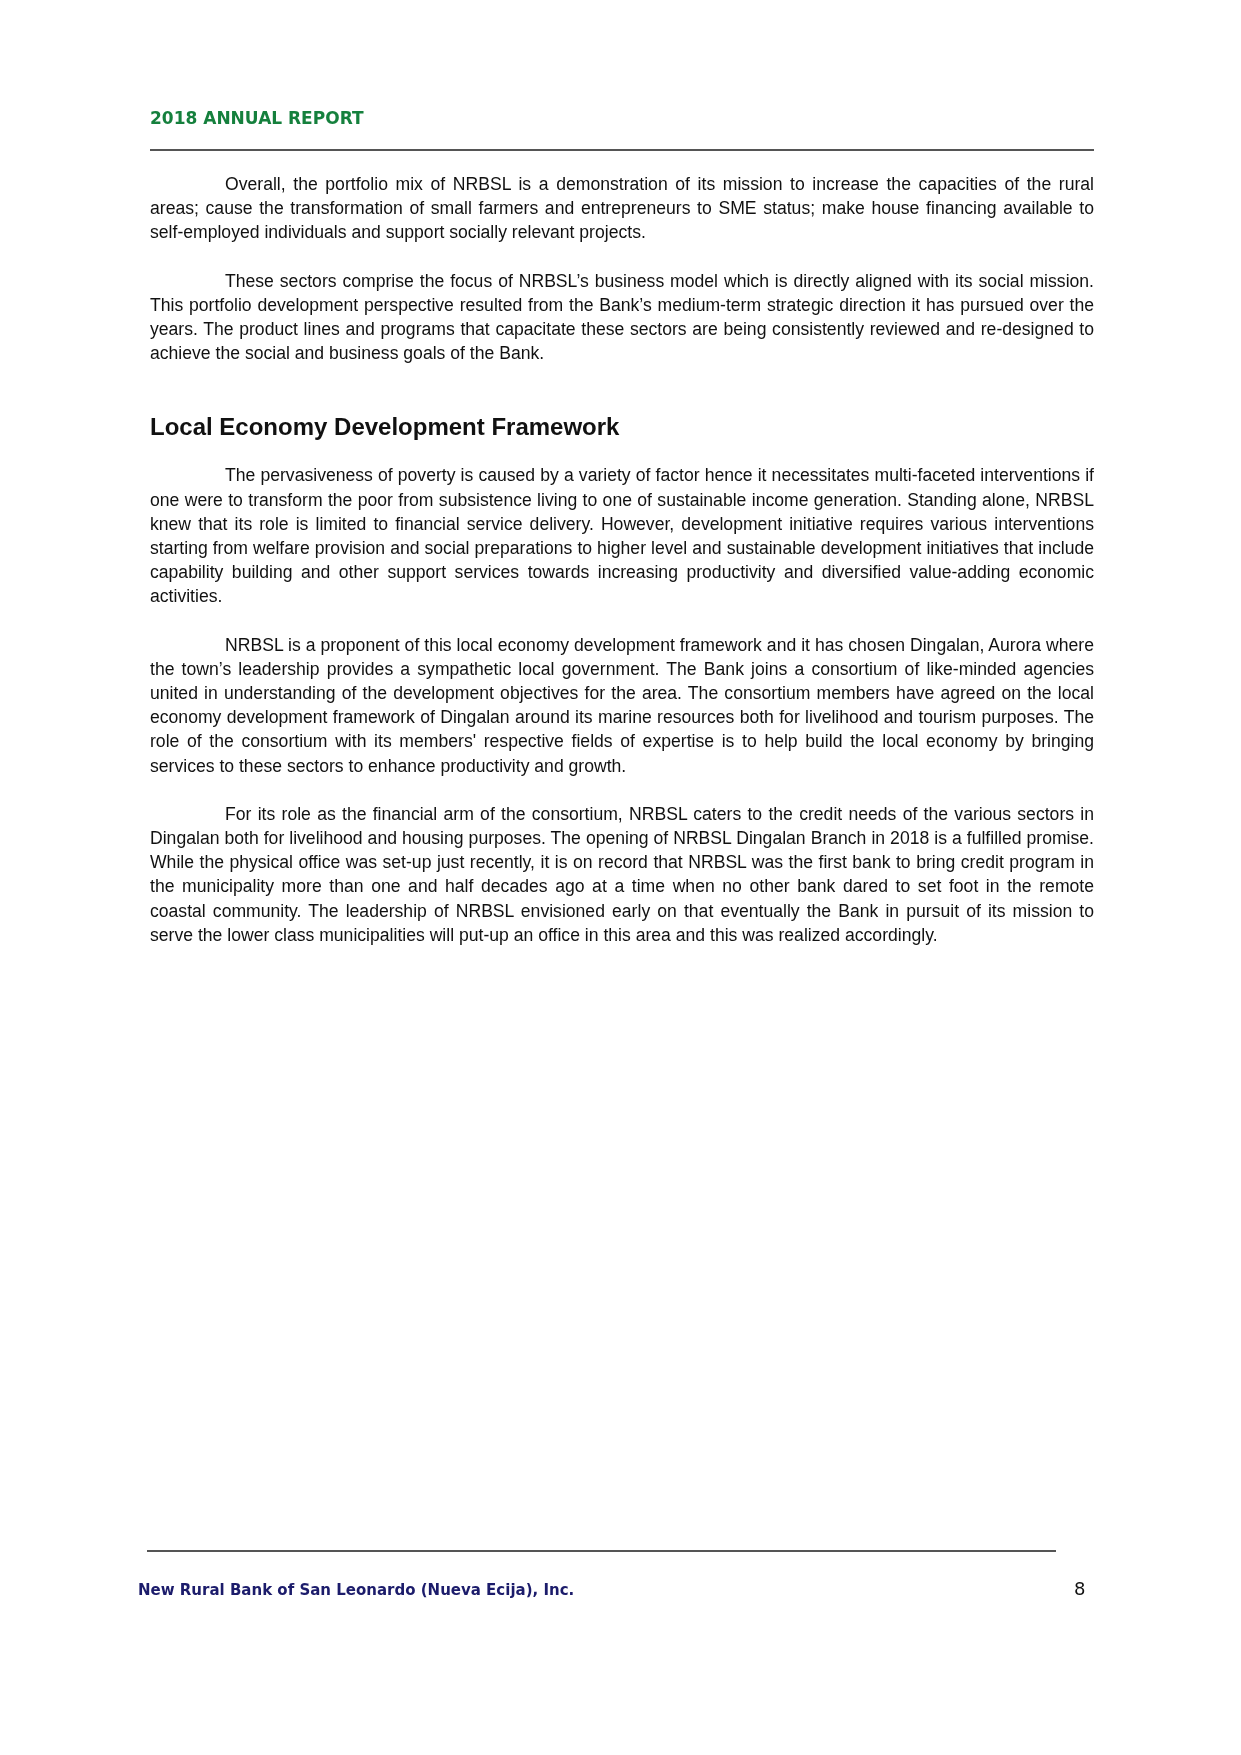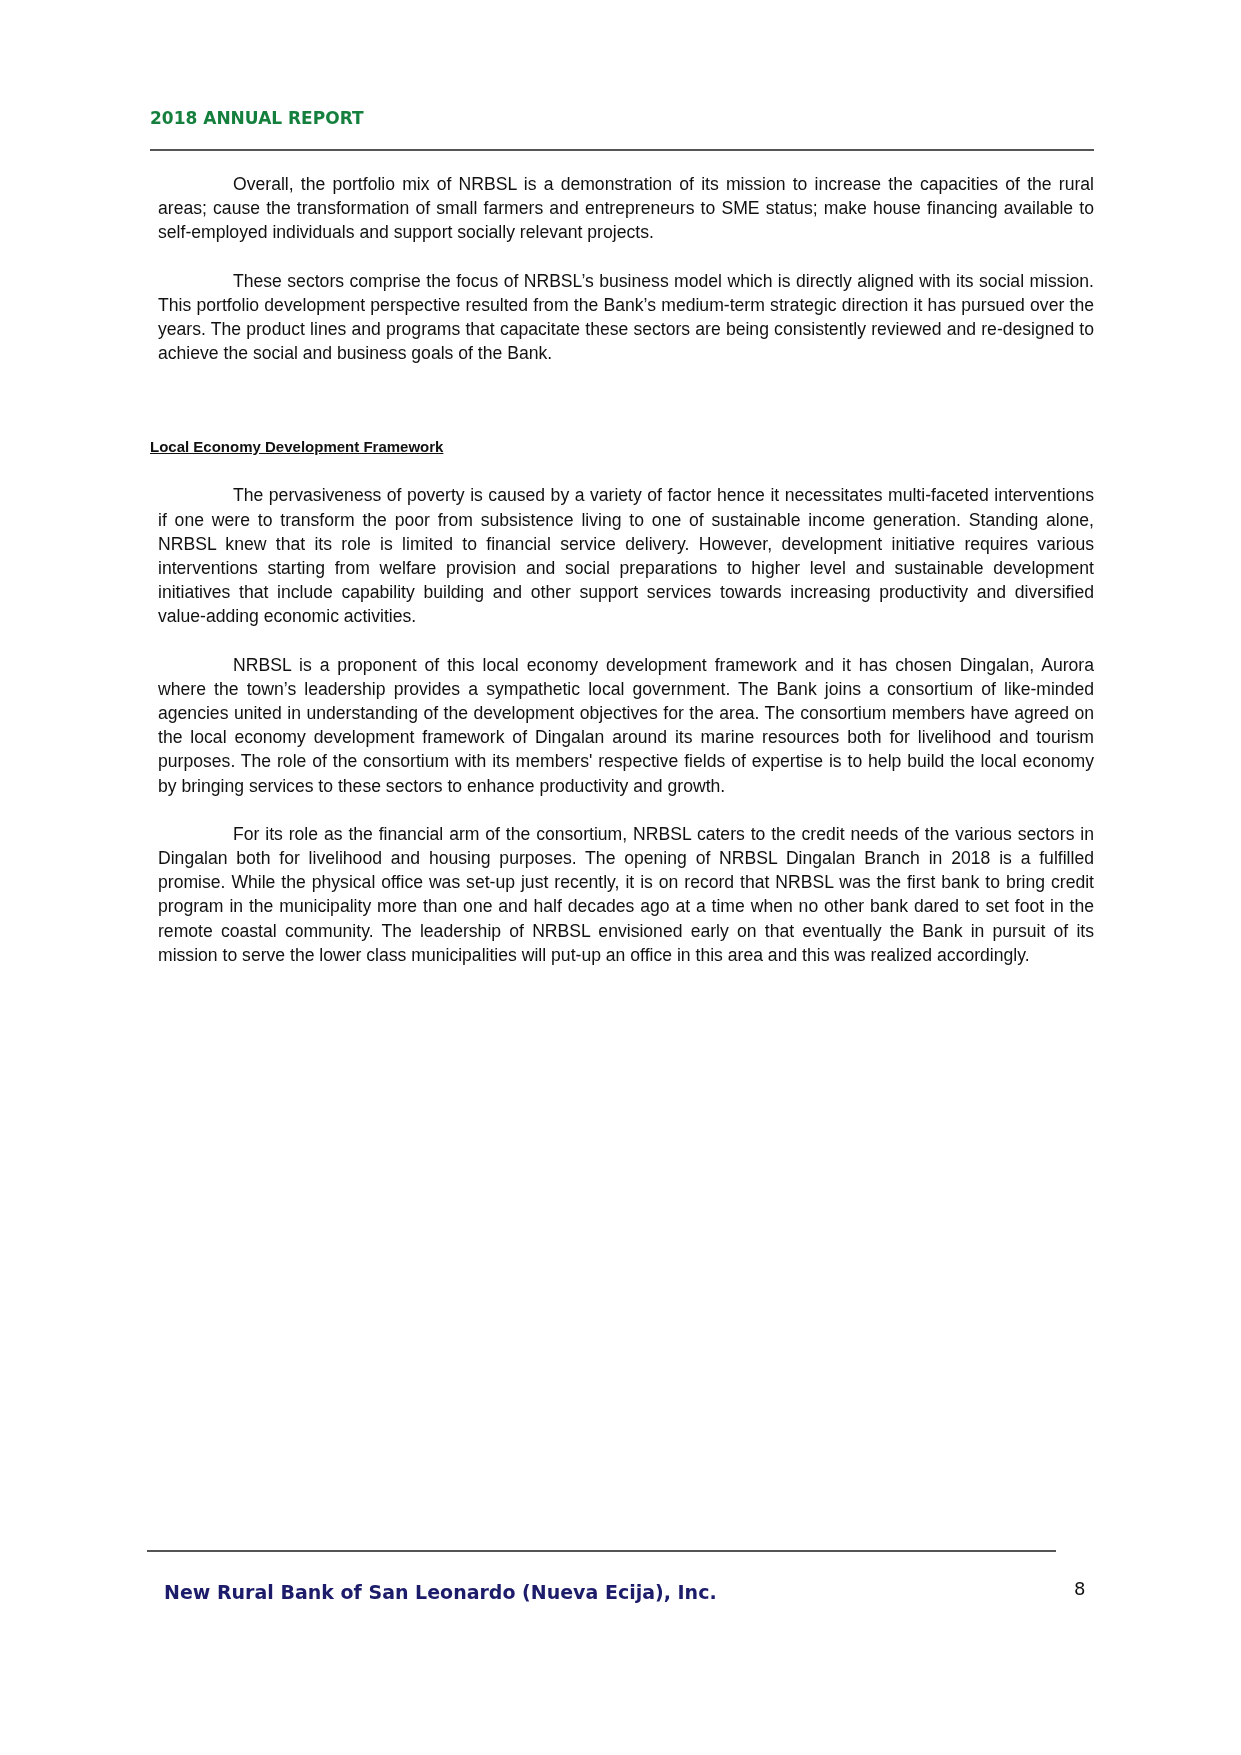--- a/index.html
+++ b/index.html
@@ -37,44 +37,43 @@
       position: absolute;
       left: 150px;
       top: 172px;
       width: 944px;
     }
     .para {
       font-size: 17.6px;
       line-height: 24.2px;
       text-align: justify;
       text-indent: 75px;
-      margin: 0 0 24px 8px;
+      margin: 0 0 24px 0;
     }
     .section-heading {
-      font-size: 15px;
+      font-size: 24px;
       font-weight: bold;
       line-height: 24px;
-      margin: 70px 0 24px 0;
-      text-decoration: underline;
+      margin: 50px 0 24px 0;
     }
     .footer-rule {
       position: absolute;
       left: 147px;
       top: 1550px;
       width: 909px;
       height: 2px;
       background: #555555;
     }
     .footer-org {
       position: absolute;
-      left: 164px;
+      left: 138px;
       top: 1581px;
       font-family: "DejaVu Sans", sans-serif;
       font-weight: bold;
-      font-size: 19px;
+      font-size: 15px;
       color: #1c1c6b;
     }
     .footer-page {
       position: absolute;
       left: 1074px;
       top: 1578px;
       font-family: "DejaVu Sans", sans-serif;
       font-size: 18px;
       color: #111111;
     }

